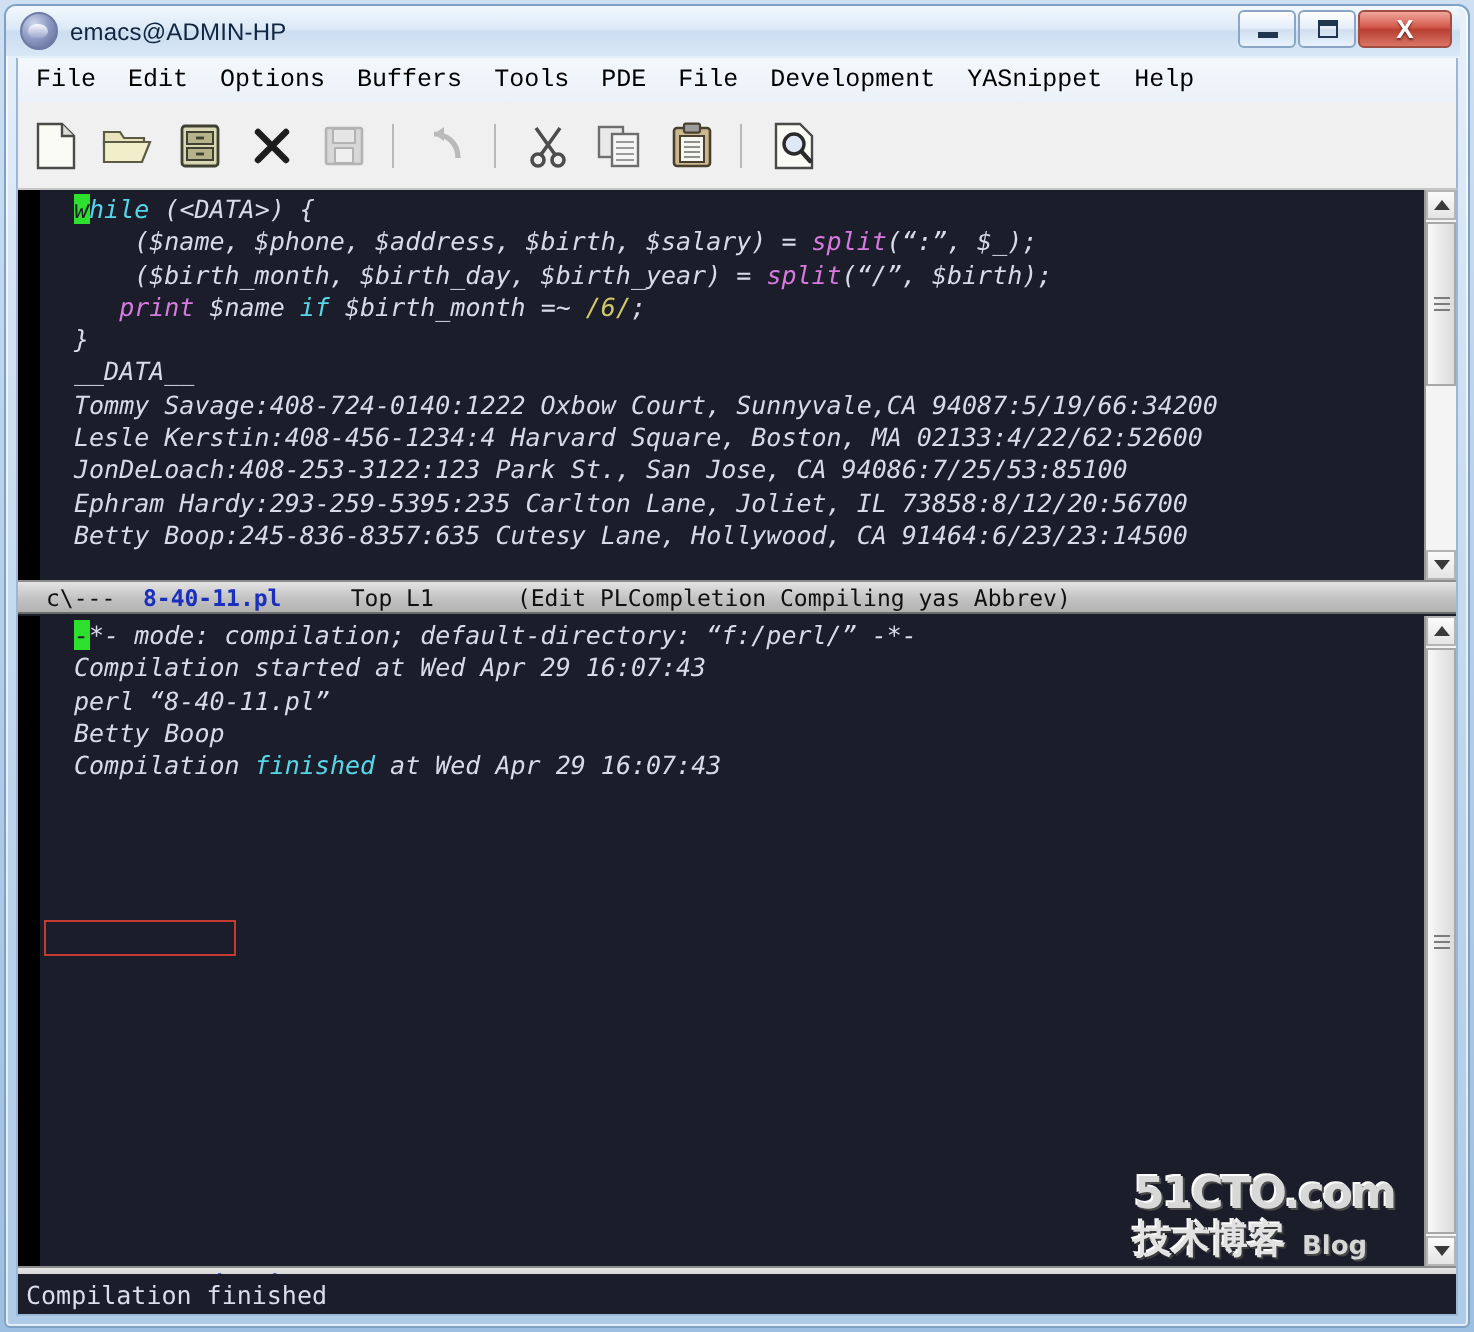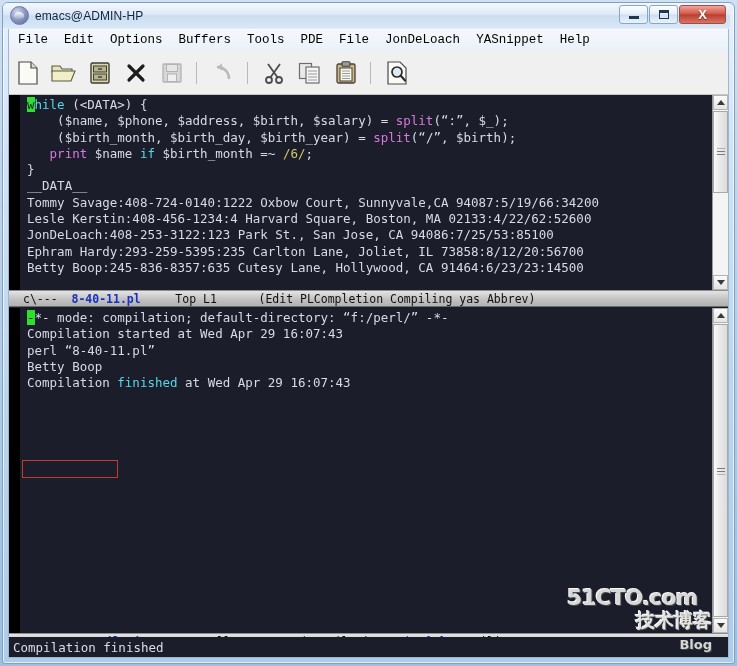--- a/index.html
+++ b/index.html
@@ -149,22 +149,23 @@
   }
 
   
   .buf {
     position: absolute;
     background: #1b1d2b;
     overflow: hidden;
   }
   .buf-text {
     position: absolute;
-    left: 18px; top: 2px;
+    left: 28px; top: 2px;
     color: #dcdcea;
+    font-style: italic;
   }
   .buf-text .ln { display: block; }
 
   
   .kw   { color: #56d7e8; }
   .fn   { color: #d67bdd; }
   .rgx  { color: #cfc96a; }
   .txt  { color: #d9d9e8; }
   .cursor {
     background: #2ee02e; color: #1b1d2b;
@@ -265,21 +266,20 @@
     font-weight: bold;
     font-size: 22px;
     color: #d8d8d8;
     letter-spacing: -1px;
     text-shadow: 1px 1px 0 #4a4a4a, -1px -1px 0 #fafafa;
     line-height: 22px;
   }
   .wm-bot {
     display: flex; align-items: flex-end; gap: 8px;
     margin-top: 2px;
-    flex-direction: column;
   }
   .wm-cn {
     font-family: "DejaVu Sans", sans-serif;
     font-weight: bold; font-size: 19px;
     color: #e2e2e2;
     text-shadow: 1px 1px 0 #3c3c3c, -1px -1px 0 #fbfbfb;
     line-height: 19px;
   }
   .wm-blog {
     font-family: "DejaVu Sans", sans-serif;
@@ -313,21 +313,21 @@
   </div>
 
   <div class="menubar" id="menubar">
       <div class="menuitem">File</div>
       <div class="menuitem">Edit</div>
       <div class="menuitem">Options</div>
       <div class="menuitem">Buffers</div>
       <div class="menuitem">Tools</div>
       <div class="menuitem">PDE</div>
       <div class="menuitem">File</div>
-      <div class="menuitem">JonDeLoach</div>
+      <div class="menuitem">Development</div>
       <div class="menuitem">YASnippet</div>
       <div class="menuitem">Help</div>
     </div>
 
   <div class="toolbar">
     <div class="tbtn">
       <svg width="22" height="24" viewBox="0 0 22 24">
         <path d="M2 1 h12 l6 6 v16 h-18 z" fill="#fbfbf5" stroke="#4a4a4a" stroke-width="1.2"></path>
         <path d="M14 1 v6 h6" fill="#dcdcd2" stroke="#4a4a4a" stroke-width="1.2"></path>
       </svg>

